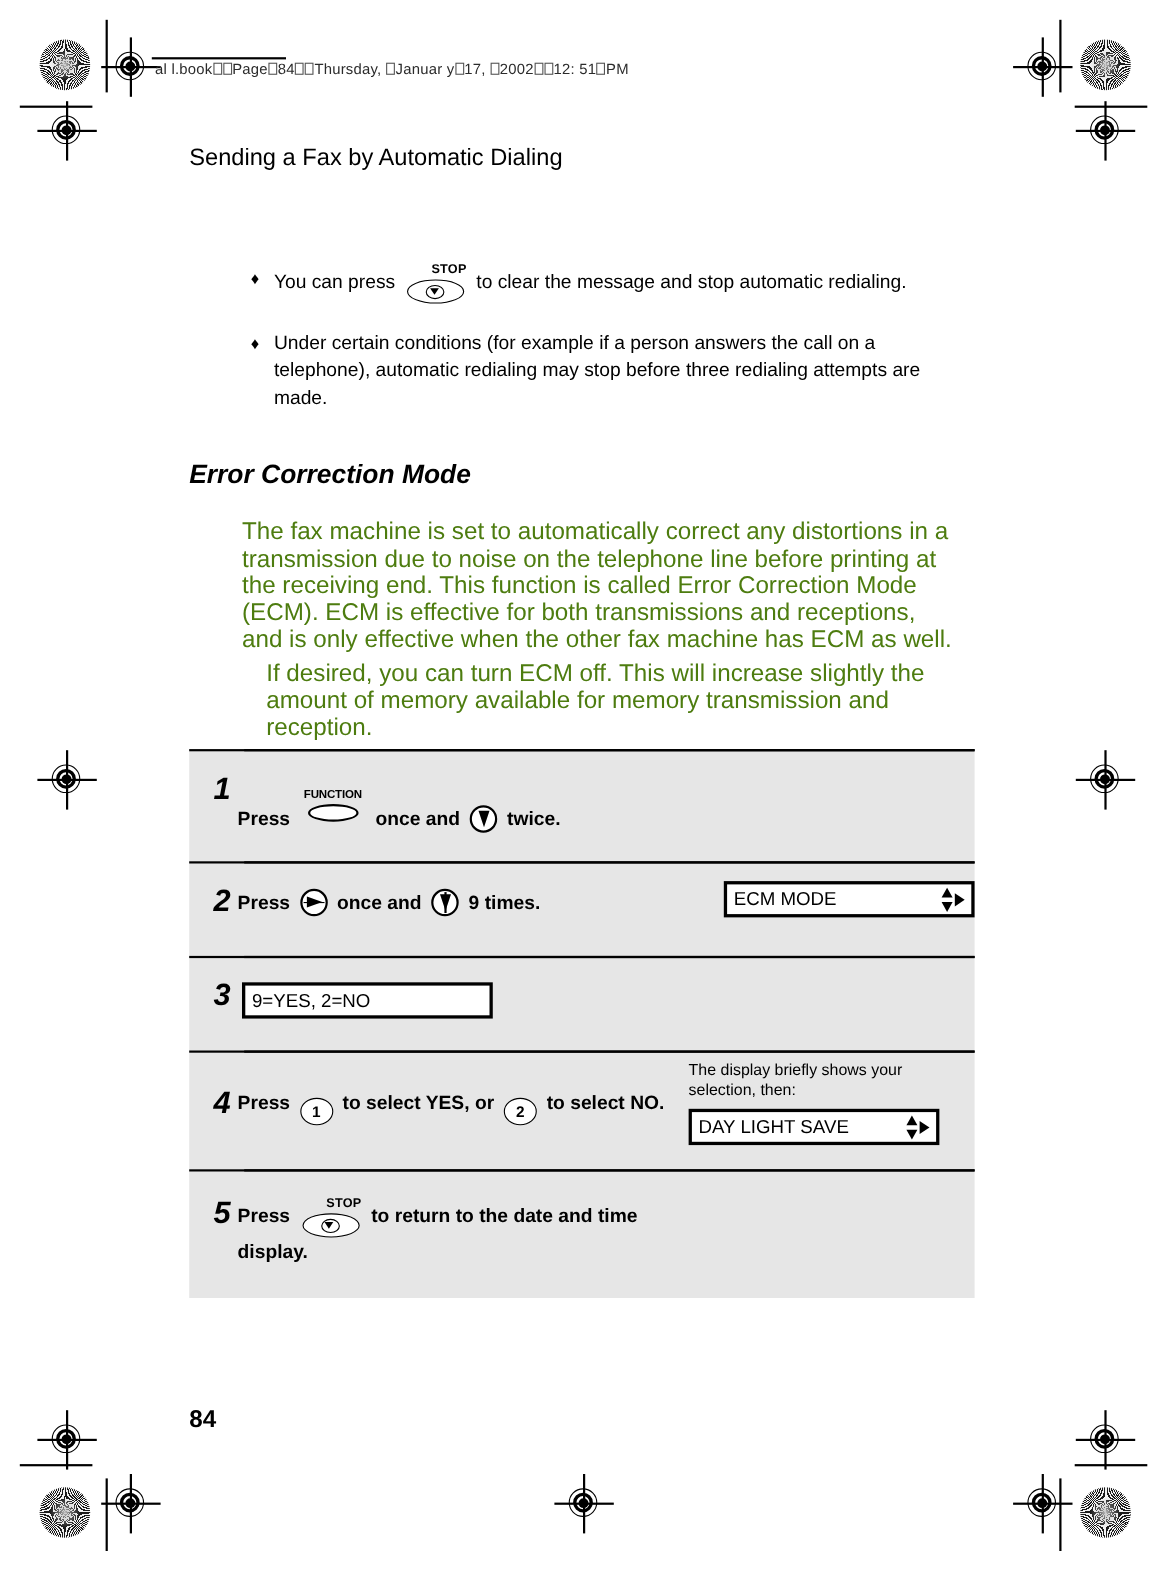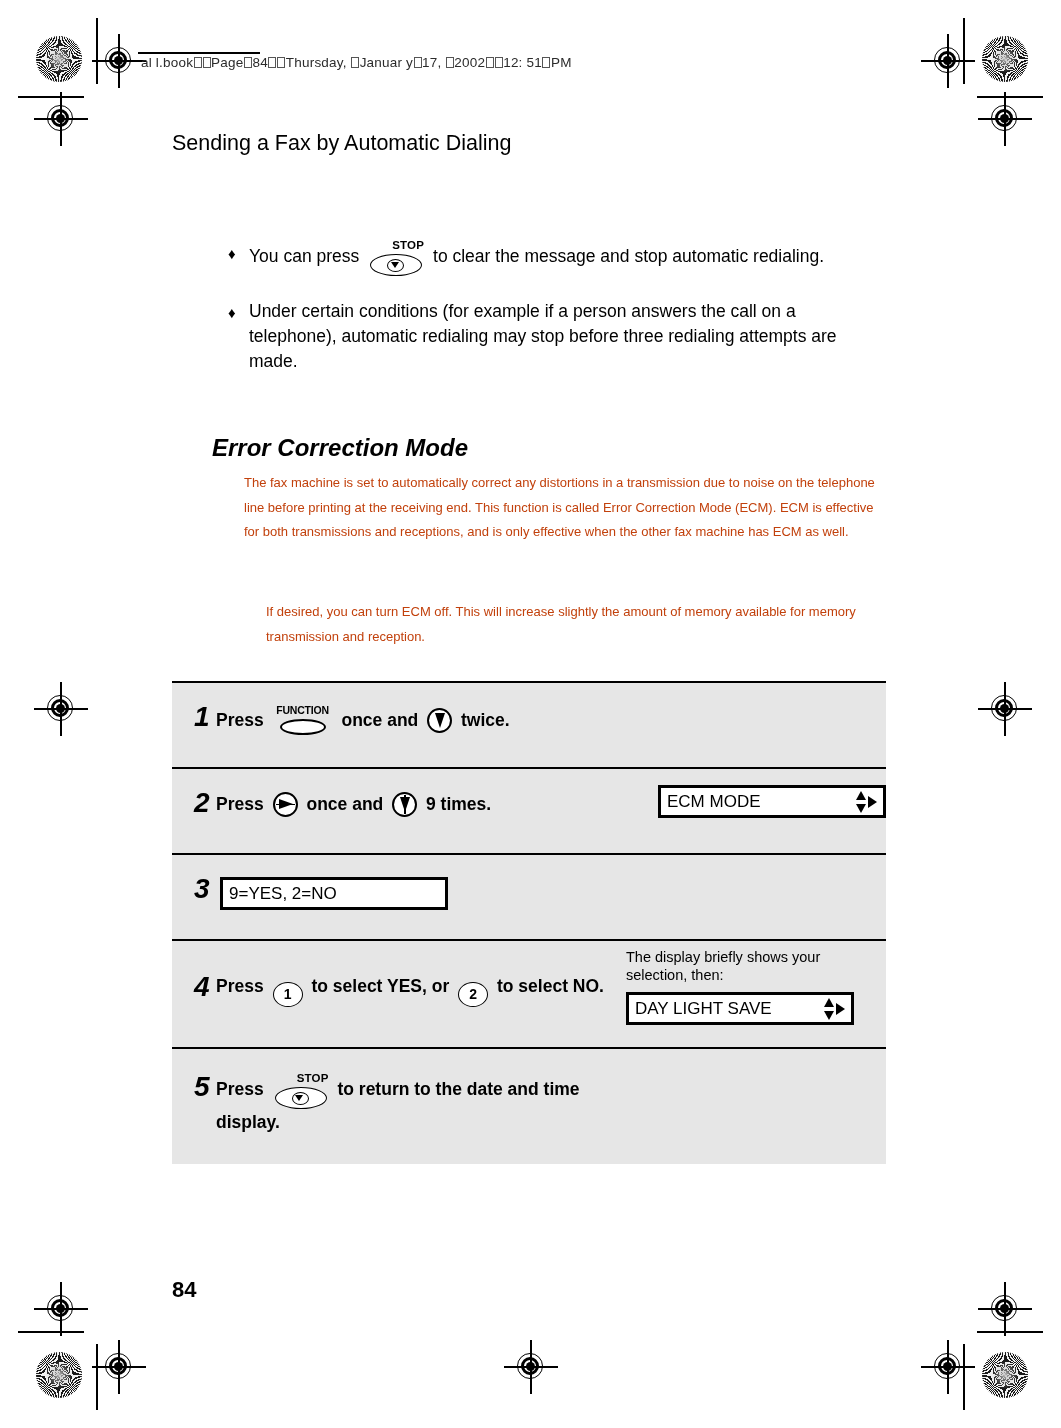--- a/index.html
+++ b/index.html
@@ -285,37 +285,36 @@
     font-size: 14px;
     font-weight: bold;
     line-height: 22px;
     font-family: "Liberation Sans", sans-serif;
   }
 
   
   .section-heading {
     position: absolute;
     left: 172px;
-    top: 434px;
+    top: 418px;
     font-size: 24px;
     font-weight: bold;
     font-style: italic;
     color: #000;
     white-space: nowrap;
-    margin-left: 40px;
   }
 
   
   .body-para {
     position: absolute;
-    left: 244px;
+    left: 220px;
     width: 648px;
-    font-size: 13px;
+    font-size: 22px;
     line-height: 24.5px;
-    color: #c2410c;
+    color: #4d7c0f;
   }
 
   
   .proc-table {
     position: absolute;
     left: 172px;
     top: 681px;
     width: 714px;
     background: #e6e6e6;
   }
@@ -567,21 +566,21 @@
 
   <div class="body-para" style="top:471px;">The fax machine is set to automatically correct any distortions in a transmission due to noise on the telephone line before printing at the receiving end. This function is called Error Correction Mode (ECM). ECM is effective for both transmissions and receptions, and is only effective when the other fax machine has ECM as well.</div>
   <div class="body-para" style="top:600px;margin-left:22px;">If desired, you can turn ECM off. This will increase slightly the amount of memory available for memory transmission and reception.</div>
 
   <div class="proc-table">
 
     <div class="proc-row first step-row-pad">
       <div class="step-num">1</div>
       <div class="step-body">
         <span>Press</span>
-        <span class="key-function" style="vertical-align:-11px; margin:0 3px;">
+        <span class="key-function" style="vertical-align:-11px; margin:12px 3px;">
           <span class="lbl">FUNCTION</span>
           <span class="cap"></span>
         </span>
         <span>once and</span>
         <span class="key-circle" style="margin:0 4px;">
           <span class="tri-down"></span>
         </span>
         <span>twice.</span>
       </div>
     </div>

